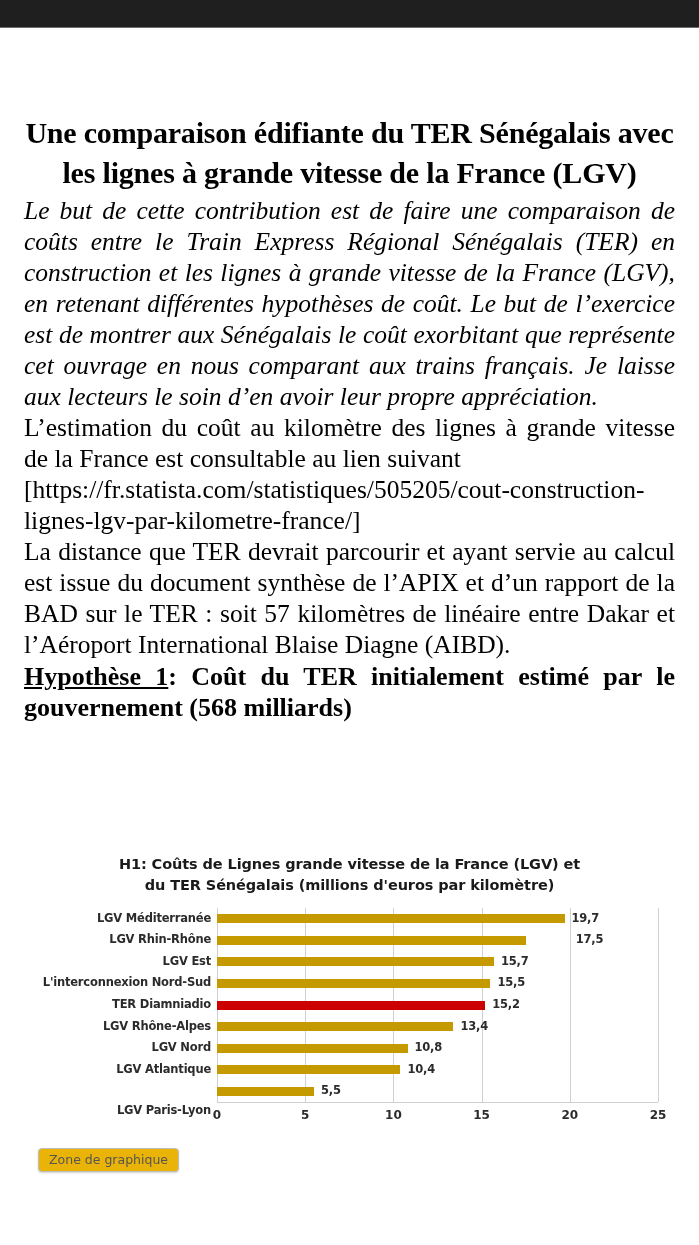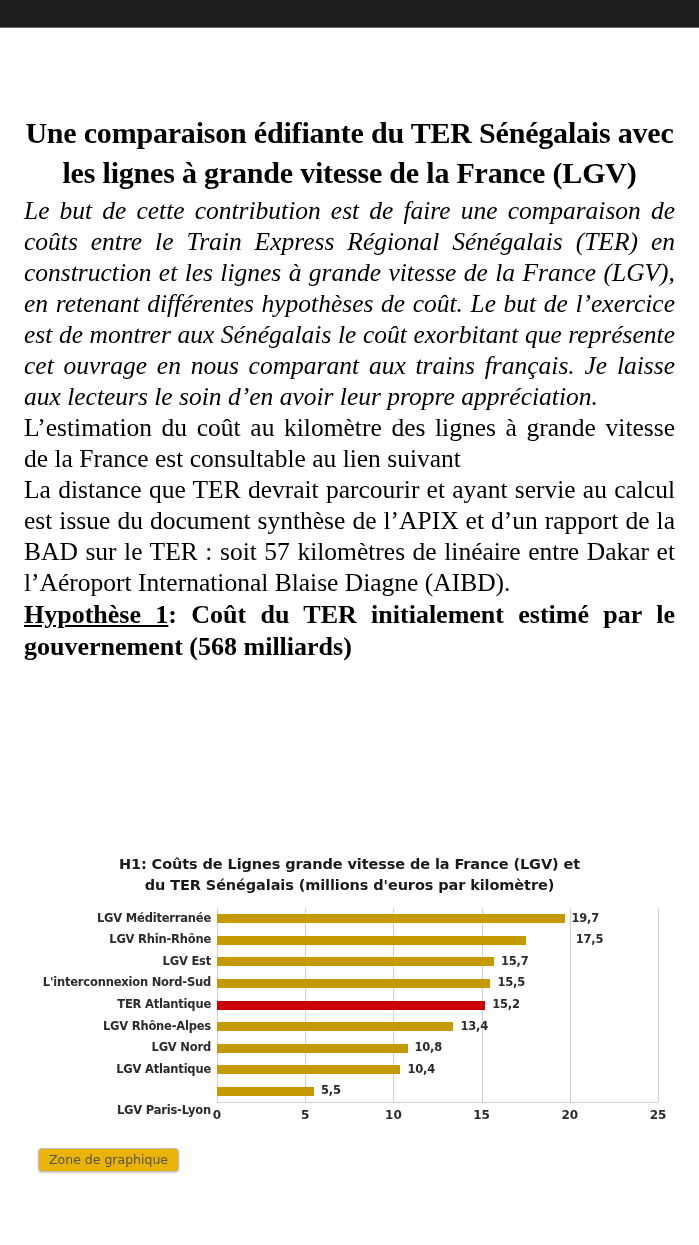--- a/index.html
+++ b/index.html
@@ -196,41 +196,42 @@
 <div class="top-band"></div>
 
 <div class="page">
 
   <h1 class="doc-title">Une comparaison édifiante du TER Sénégalais avec les lignes à grande vitesse de la France (LGV)</h1>
 
   <p class="body-text first">Le but de cette contribution est de faire une comparaison de coûts entre le Train Express Régional Sénégalais (TER) en construction et les lignes à grande vitesse de la France (LGV), en retenant différentes hypothèses de coût. Le but de l’exercice est de montrer aux Sénégalais le coût exorbitant que représente cet ouvrage en nous comparant aux trains français. Je laisse aux lecteurs le soin d’en avoir leur propre appréciation.</p>
 
   <p class="body-text">L’estimation du coût au kilomètre des lignes à grande vitesse de la France est consultable au lien suivant</p>
 
+  <p class="body-text url-line">[https://fr.statista.com/statistiques/505205/cout-construction-lignes-lgv-par-kilometre-france/]</p>
 
   <p class="body-text">La distance que TER devrait parcourir et ayant servie au calcul est issue du document synthèse de l’APIX et d’un rapport de la BAD sur le TER : soit 57 kilomètres de linéaire entre Dakar et l’Aéroport International Blaise Diagne (AIBD).</p>
 
   <p class="hyp-heading"><span class="hyp-underline">Hypothèse 1</span><span>: Coût du TER initialement estimé par le gouvernement (568 milliards)</span></p>
 
 </div>
 
 <div class="chart-block">
 
   <div class="chart-title">
     <div>H1: Coûts de Lignes grande vitesse de la France (LGV) et</div>
     <div>du TER Sénégalais (millions d'euros par kilomètre)</div>
   </div>
 
   <div class="plot-wrap">
     <div class="cat-labels" id="cat-labels">
         <div class="cat-label" style="top: 2.77778px;">LGV Méditerranée</div>
         <div class="cat-label" style="top: 24.3333px;">LGV Rhin-Rhône</div>
         <div class="cat-label" style="top: 45.8889px;">LGV Est</div>
         <div class="cat-label" style="top: 67.4444px;">L'interconnexion Nord-Sud</div>
-        <div class="cat-label" style="top: 89px;">TER Atlantique</div>
+        <div class="cat-label" style="top: 89px;">TER Diamniadio</div>
         <div class="cat-label" style="top: 110.556px;">LGV Rhône-Alpes</div>
         <div class="cat-label" style="top: 132.111px;">LGV Nord</div>
         <div class="cat-label" style="top: 153.667px;">LGV Atlantique</div>
         <div class="cat-label" style="top: 175.222px; margin-top: 20px;">LGV Paris-Lyon</div>
       </div>
     <div class="plot-area" id="plot-area">
       <div class="axis-baseline"></div>
     <div class="gridline" style="left: 0px;"></div>
         <div class="gridline" style="left: 88.2px;"></div>
         <div class="gridline" style="left: 176.4px;"></div>

